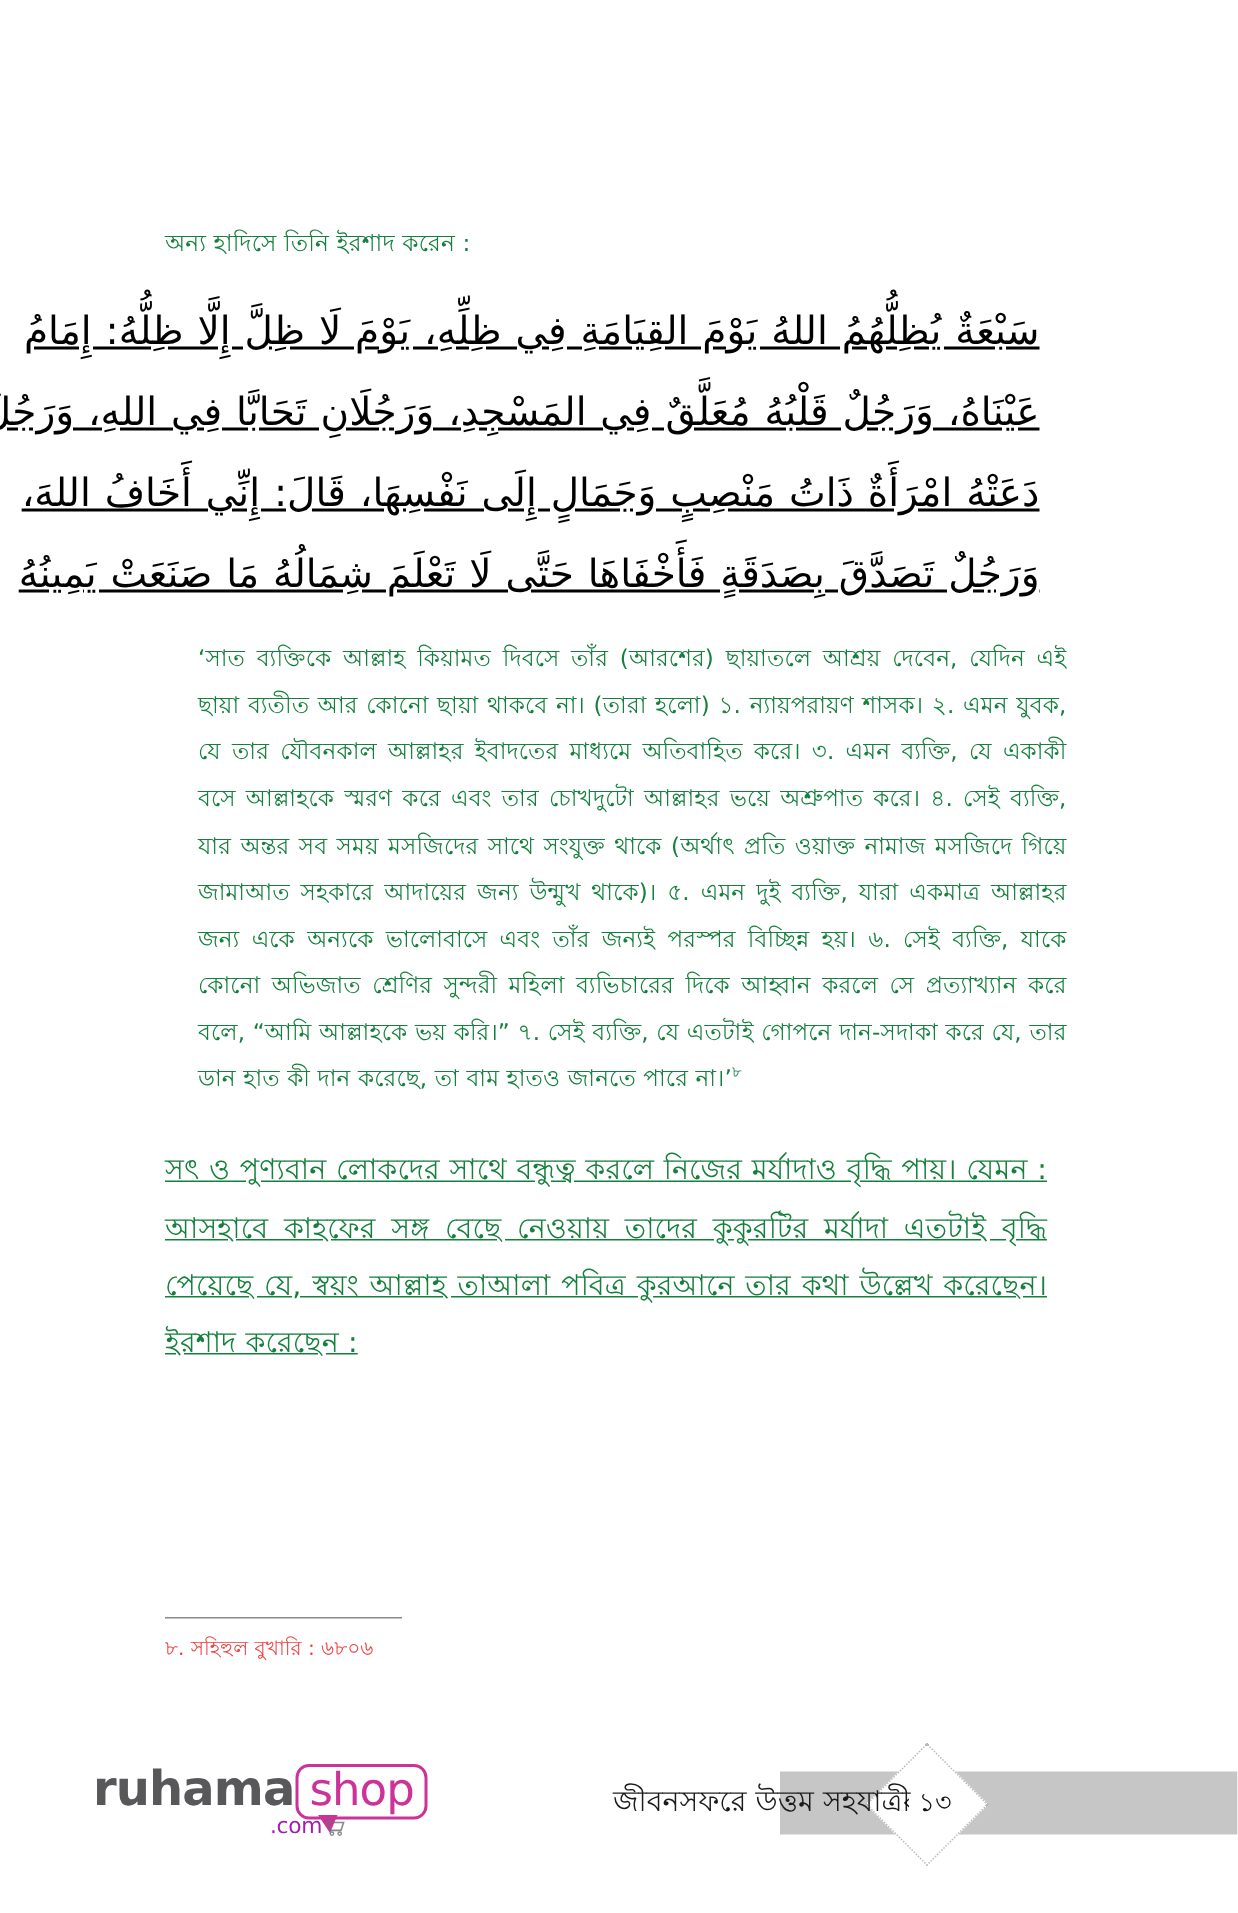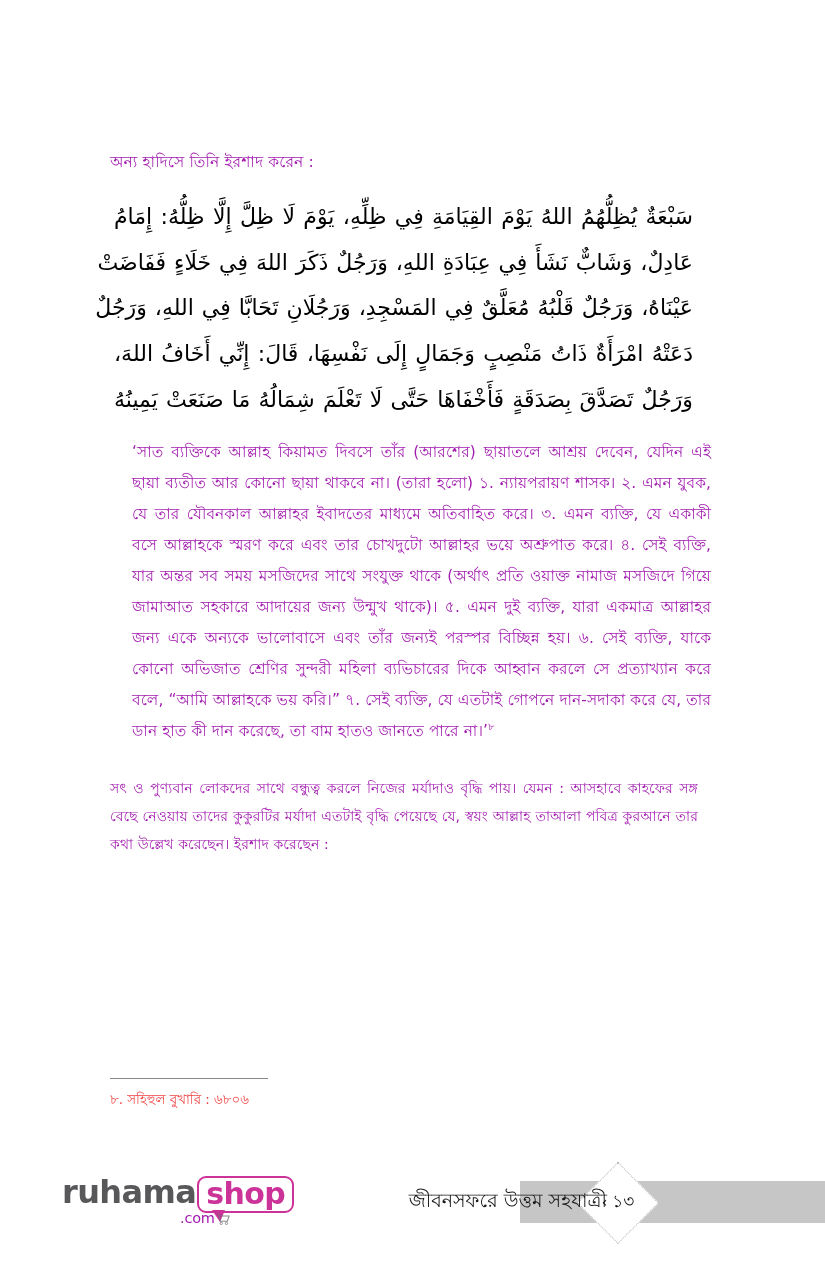--- a/index.html
+++ b/index.html
@@ -30,42 +30,43 @@
     position: absolute;
     left: 110px;
     top: 148px;
     width: 605px;
   }
 
   .bn {
     font-family: "DejaVu Sans", "Liberation Sans", sans-serif;
     font-size: 15.5px;
     line-height: 1.92;
-    color: #a21caf;
+    color: #15803d;
     letter-spacing: 0.1px;
   }
 
   .intro-line {
     font-size: 15.5px;
     margin: 0 0 6px 0;
     text-align: left;
   }
 
   
   .arabic-block {
     direction: rtl;
     text-align: justify;
     text-align-last: justify;
     font-family: "DejaVu Sans", "Liberation Sans", sans-serif;
-    font-size: 22px;
+    font-size: 26px;
     line-height: 2.08;
     margin: 16px 0 10px 0;
     padding-right: 22px;
     padding-left: 4px;
     word-spacing: 1px;
+    text-decoration: underline;
   }
   .arabic-block .ar-line {
     display: block;
     text-align: justify;
     text-align-last: justify;
     white-space: nowrap;
   }
   .arabic-block .ar-line:last-child {
     text-align-last: justify;
   }
@@ -83,22 +84,23 @@
   .translation .sup {
     font-size: 10px;
     vertical-align: super;
   }
 
   
   .closing {
     margin: 26px 17px 0 0;
     text-align: justify;
     text-align-last: left;
-    font-size: 14px;
+    font-size: 19px;
     line-height: 2.02;
+    text-decoration: underline;
   }
 
   
   .verse {
     direction: rtl;
     text-align: center;
     font-family: "DejaVu Sans", "Liberation Sans", sans-serif;
     font-size: 21px;
     line-height: 1.7;
     margin: 26px 0 0 0;
@@ -153,21 +155,21 @@
     position: relative;
     border: 2.6px solid #cc3399;
     border-radius: 9px;
     padding: 1px 7px 2px 7px;
     margin-left: 1px;
     line-height: 1;
   }
   .logo-shop {
     font-family: "DejaVu Sans", "Liberation Sans", sans-serif;
     font-size: 30px;
-    font-weight: bold;
+    font-weight: normal;
     color: #cc3399;
     letter-spacing: -0.6px;
     line-height: 1;
   }
   .bubble-tail {
     position: absolute;
     left: 13px;
     bottom: -11px;
     width: 0;
     height: 0;
@@ -247,21 +249,20 @@
 <body>
 
 <div class="page">
 
   <div class="content">
 
     <p class="bn intro-line">অন্য হাদিসে তিনি ইরশাদ করেন :</p>
 
     <div class="arabic-block">
       <span class="ar-line">سَبْعَةٌ يُظِلُّهُمُ اللهُ يَوْمَ القِيَامَةِ فِي ظِلِّهِ، يَوْمَ لَا ظِلَّ إِلَّا ظِلُّهُ: إِمَامُ</span>
-      <span class="ar-line">عَادِلٌ، وَشَابٌّ نَشَأَ فِي عِبَادَةِ اللهِ، وَرَجُلٌ ذَكَرَ اللهَ فِي خَلَاءٍ فَفَاضَتْ</span>
       <span class="ar-line">عَيْنَاهُ، وَرَجُلٌ قَلْبُهُ مُعَلَّقٌ فِي المَسْجِدِ، وَرَجُلَانِ تَحَابَّا فِي اللهِ، وَرَجُلٌ</span>
       <span class="ar-line">دَعَتْهُ امْرَأَةٌ ذَاتُ مَنْصِبٍ وَجَمَالٍ إِلَى نَفْسِهَا، قَالَ: إِنِّي أَخَافُ اللهَ،</span>
       <span class="ar-line">وَرَجُلٌ تَصَدَّقَ بِصَدَقَةٍ فَأَخْفَاهَا حَتَّى لَا تَعْلَمَ شِمَالُهُ مَا صَنَعَتْ يَمِينُهُ</span>
     </div>
 
     <p class="bn translation"><span>‘সাত ব্যক্তিকে আল্লাহ কিয়ামত দিবসে তাঁর (আরশের) ছায়াতলে আশ্রয় দেবেন, যেদিন এই ছায়া ব্যতীত আর কোনো ছায়া থাকবে না। (তারা হলো) ১. ন্যায়পরায়ণ শাসক। ২. এমন যুবক, যে তার যৌবনকাল আল্লাহর ইবাদতের মাধ্যমে অতিবাহিত করে। ৩. এমন ব্যক্তি, যে একাকী বসে আল্লাহকে স্মরণ করে এবং তার চোখদুটো আল্লাহর ভয়ে অশ্রুপাত করে। ৪. সেই ব্যক্তি, যার অন্তর সব সময় মসজিদের সাথে সংযুক্ত থাকে (অর্থাৎ প্রতি ওয়াক্ত নামাজ মসজিদে গিয়ে জামাআত সহকারে আদায়ের জন্য উন্মুখ থাকে)। ৫. এমন দুই ব্যক্তি, যারা একমাত্র আল্লাহর জন্য একে অন্যকে ভালোবাসে এবং তাঁর জন্যই পরস্পর বিচ্ছিন্ন হয়। ৬. সেই ব্যক্তি, যাকে কোনো অভিজাত শ্রেণির সুন্দরী মহিলা ব্যভিচারের দিকে আহ্বান করলে সে প্রত্যাখ্যান করে বলে, “আমি আল্লাহকে ভয় করি।” ৭. সেই ব্যক্তি, যে এতটাই গোপনে দান-সদাকা করে যে, তার ডান হাত কী দান করেছে, তা বাম হাতও জানতে পারে না।’</span><span class="sup">৮</span></p>
 
     <p class="bn closing">সৎ ও পুণ্যবান লোকদের সাথে বন্ধুত্ব করলে নিজের মর্যাদাও বৃদ্ধি পায়। যেমন : আসহাবে কাহফের সঙ্গ বেছে নেওয়ায় তাদের কুকুরটির মর্যাদা এতটাই বৃদ্ধি পেয়েছে যে, স্বয়ং আল্লাহ তাআলা পবিত্র কুরআনে তার কথা উল্লেখ করেছেন। ইরশাদ করেছেন :</p>
 
 

